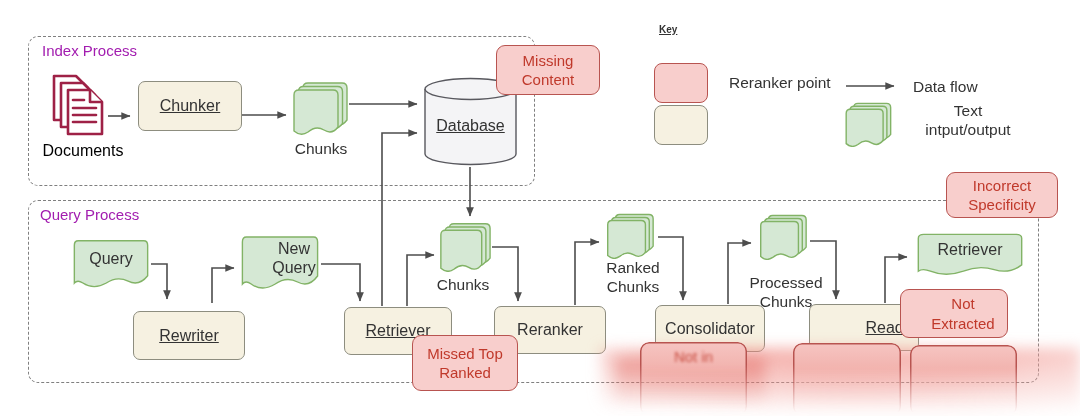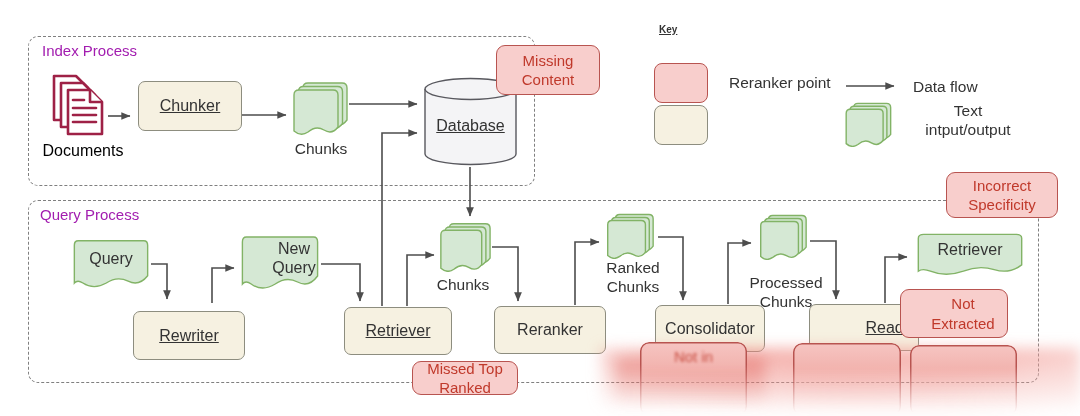--- a/index.html
+++ b/index.html
@@ -230,21 +230,21 @@
     <span class="u">Reader</span>
   </div>
 
   <div class="gdoc" style="left:915px;top:232px;width:110px;height:47px;">
     <svg viewBox="0 0 100 60" preserveAspectRatio="none">
         <use href="#sym-wavedoc"></use>
       </svg>
     <div class="lbl">Retriever</div>
   </div>
 
-  <div class="fail" style="left:412px;top:361px;width:106px;height:34px;z-index:8;">
+  <div class="fail" style="left:412px;top:335px;width:106px;height:56px;z-index:8;">
     <span>Missed Top Ranked</span>
   </div>
 
   <div class="fail" style="left:900px;top:289px;width:108px;height:49px;z-index:8;padding-left:24px;">
     <span>Not Extracted</span>
   </div>
 
   <div class="smear" style="left:640px;top:342px;width:107px;height:74px;">
     <span class="blurtxt">Not in</span>
   </div>

